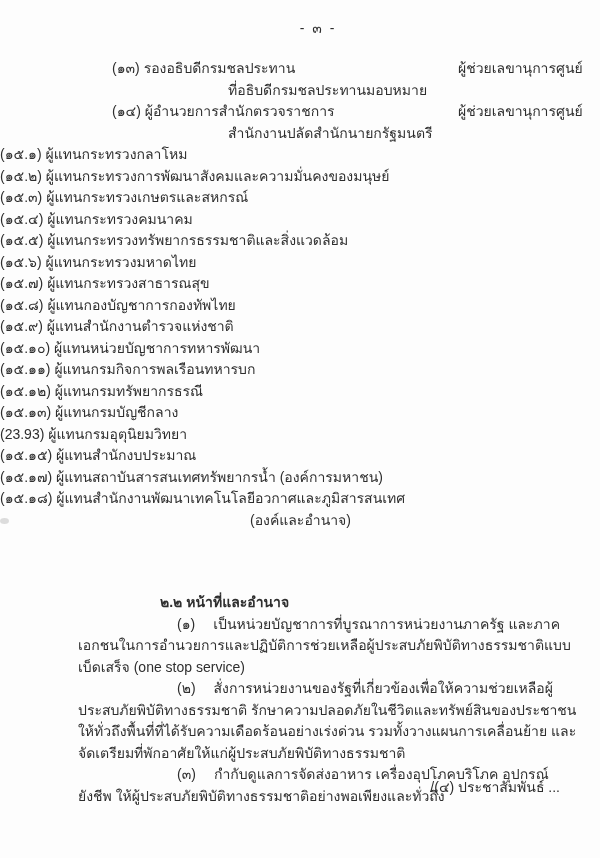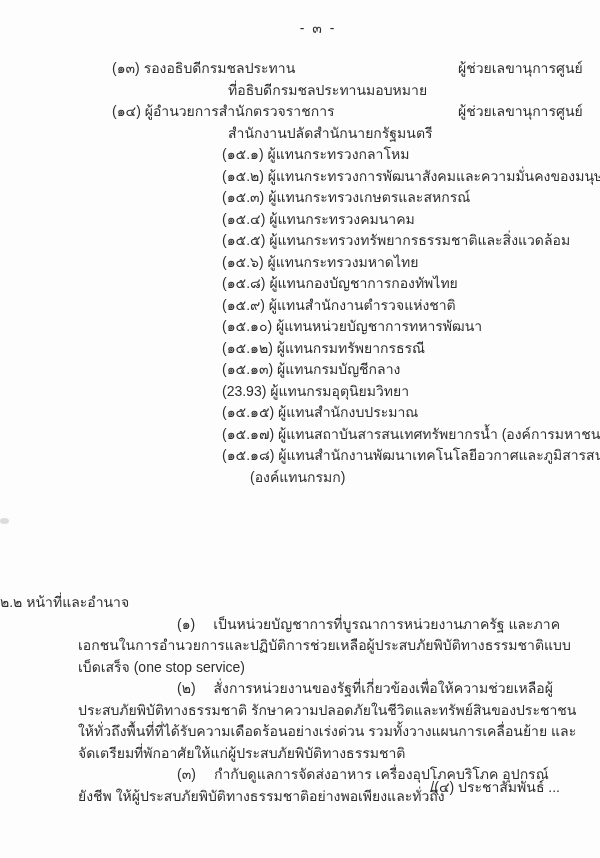--- a/index.html
+++ b/index.html
@@ -19,24 +19,24 @@
     position:absolute;top:18px;left:0;width:100%;
     text-align:center;
     padding-left:36px;box-sizing:border-box;
     letter-spacing:2px;
   }
   .list-block{position:absolute;top:58px;left:0;width:100%;}
   .drow{position:relative;white-space:nowrap;}
   .drow .num-indent{padding-left:112px;display:inline-block;}
   .drow .role{position:absolute;left:418px;top:0;margin-left:40px;}
   .li-cont{padding-left:228px;white-space:nowrap;}
-  .sub{padding-left:222px;white-space:nowrap;}
+  .sub{white-space:nowrap;}
   .sub-cont{padding-left:250px;white-space:nowrap;}
   .section-block{position:absolute;top:592px;left:0;width:100%;}
-  .section-heading{font-weight:normal;}
+  .section-heading{padding-left:160px;font-weight:bold;}
   .para{margin:0 0 0 78px;width:500px;text-indent:99px;text-align:left;}
   .para .pnum{margin-right:18px;}
   .continuation-note{position:absolute;top:777px;right:40px;text-align:right;}
   .scan-artifact{
     position:absolute;left:0;top:518px;width:9px;height:6px;
     background:#dcdcdc;border-radius:50%;
   }
 </style>
 </head>
 <body>
@@ -61,30 +61,32 @@
     </div>
     <div class="li-cont">สำนักงานปลัดสำนักนายกรัฐมนตรี</div>
 
 
     <div class="sub"><span>(๑๕.๑)</span> <span>ผู้แทนกระทรวงกลาโหม</span></div>
     <div class="sub"><span>(๑๕.๒)</span> <span>ผู้แทนกระทรวงการพัฒนาสังคมและความมั่นคงของมนุษย์</span></div>
     <div class="sub"><span>(๑๕.๓)</span> <span>ผู้แทนกระทรวงเกษตรและสหกรณ์</span></div>
     <div class="sub"><span>(๑๕.๔)</span> <span>ผู้แทนกระทรวงคมนาคม</span></div>
     <div class="sub"><span>(๑๕.๕)</span> <span>ผู้แทนกระทรวงทรัพยากรธรรมชาติและสิ่งแวดล้อม</span></div>
     <div class="sub"><span>(๑๕.๖)</span> <span>ผู้แทนกระทรวงมหาดไทย</span></div>
+    <div class="sub"><span>(๑๕.๗)</span> <span>ผู้แทนกระทรวงสาธารณสุข</span></div>
     <div class="sub"><span>(๑๕.๘)</span> <span>ผู้แทนกองบัญชาการกองทัพไทย</span></div>
     <div class="sub"><span>(๑๕.๙)</span> <span>ผู้แทนสำนักงานตำรวจแห่งชาติ</span></div>
     <div class="sub"><span>(๑๕.๑๐)</span> <span>ผู้แทนหน่วยบัญชาการทหารพัฒนา</span></div>
+    <div class="sub"><span>(๑๕.๑๑)</span> <span>ผู้แทนกรมกิจการพลเรือนทหารบก</span></div>
     <div class="sub"><span>(๑๕.๑๒)</span> <span>ผู้แทนกรมทรัพยากรธรณี</span></div>
     <div class="sub"><span>(๑๕.๑๓)</span> <span>ผู้แทนกรมบัญชีกลาง</span></div>
     <div class="sub"><span>(23.93)</span> <span>ผู้แทนกรมอุตุนิยมวิทยา</span></div>
     <div class="sub"><span>(๑๕.๑๕)</span> <span>ผู้แทนสำนักงบประมาณ</span></div>
     <div class="sub"><span>(๑๕.๑๗)</span> <span>ผู้แทนสถาบันสารสนเทศทรัพยากรน้ำ (องค์การมหาชน)</span></div>
     <div class="sub"><span>(๑๕.๑๘)</span> <span>ผู้แทนสำนักงานพัฒนาเทคโนโลยีอวกาศและภูมิสารสนเทศ</span></div>
-    <div class="sub-cont">(องค์แทนกรมก)</div>
+    <div class="sub-cont">(องค์และอำนาจ)</div>
 
   </div>
 
   <div class="section-block">
     <div class="section-heading">๒.๒ หน้าที่และอำนาจ</div>
     <p class="para"><span class="pnum">(๑)</span><span>เป็นหน่วยบัญชาการที่บูรณาการหน่วยงานภาครัฐ และภาคเอกชนในการอำนวยการและปฏิบัติการช่วยเหลือผู้ประสบภัยพิบัติทางธรรมชาติแบบเบ็ดเสร็จ (one stop service)</span></p>
     <p class="para"><span class="pnum">(๒)</span><span>สั่งการหน่วยงานของรัฐที่เกี่ยวข้องเพื่อให้ความช่วยเหลือผู้ประสบภัยพิบัติทางธรรมชาติ รักษาความปลอดภัยในชีวิตและทรัพย์สินของประชาชนให้ทั่วถึงพื้นที่ที่ได้รับความเดือดร้อนอย่างเร่งด่วน รวมทั้งวางแผนการเคลื่อนย้าย และจัดเตรียมที่พักอาศัยให้แก่ผู้ประสบภัยพิบัติทางธรรมชาติ</span></p>
     <p class="para"><span class="pnum">(๓)</span><span>กำกับดูแลการจัดส่งอาหาร เครื่องอุปโภคบริโภค อุปกรณ์ยังชีพ ให้ผู้ประสบภัยพิบัติทางธรรมชาติอย่างพอเพียงและทั่วถึง</span></p>
   </div>
 

